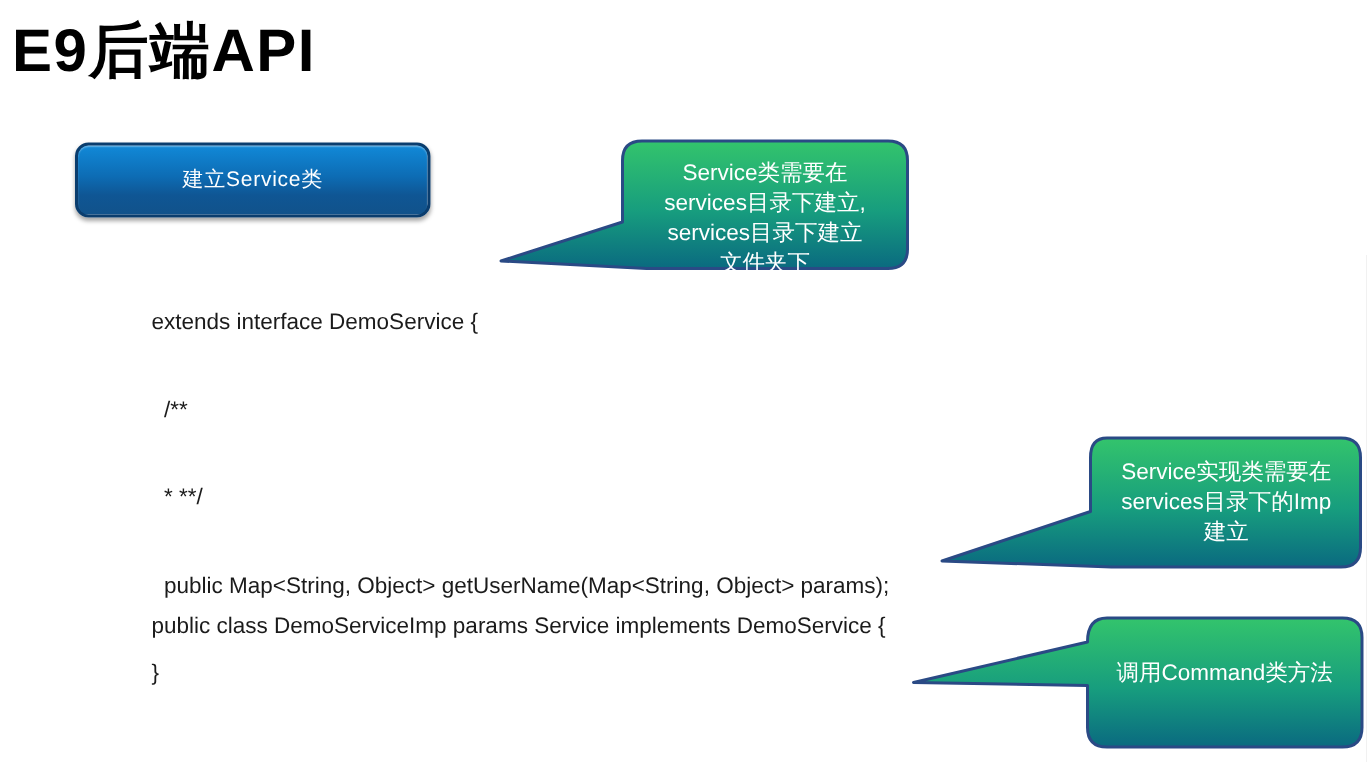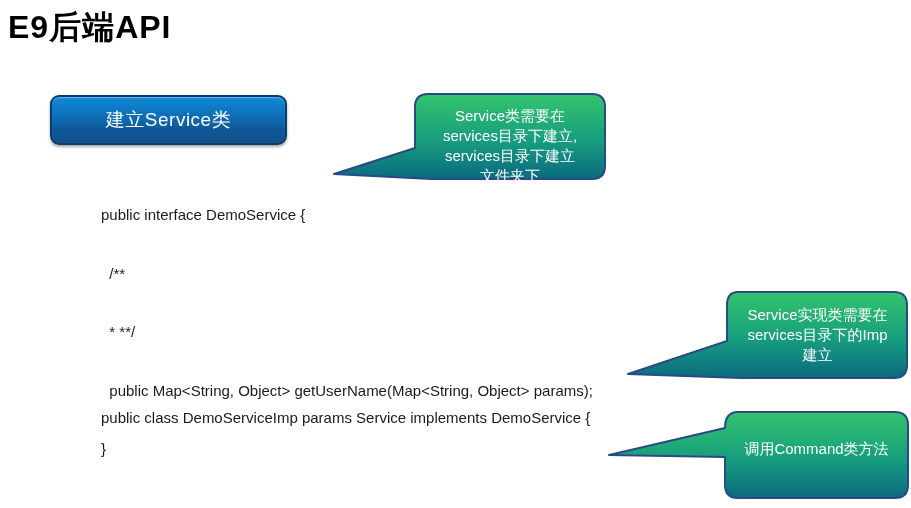--- a/index.html
+++ b/index.html
@@ -5,32 +5,32 @@
   html,body{margin:0;padding:0;background:#e8e8e8;}
   .stage{
     position:relative;
     width:911px;height:508px;
     background:#ffffff;
     overflow:hidden;
     font-family:"Liberation Sans", sans-serif;
   }
   .page-title{
     position:absolute;left:8px;top:6px;margin:0;
-    font-size:32px;font-weight:900;letter-spacing:1px;color:#000;
+    font-size:40px;font-weight:900;letter-spacing:1px;color:#000;
     font-family:"Liberation Sans", sans-serif;
   }
   .btn{
     position:absolute;left:50px;top:95px;width:233px;height:46px;
     border:2px solid #0a3d6e;border-radius:9px;
     background:linear-gradient(180deg,#1189d8 0%,#0d6cb4 45%,#0f5694 72%,#11528b 100%);
     box-shadow:0 2px 3px rgba(0,0,0,.35), inset 0 1px 1px rgba(255,255,255,.35);
     display:flex;align-items:center;justify-content:center;
     cursor:pointer;
   }
-  .btn span{color:#fff;font-size:19px;letter-spacing:.5px;}
+  .btn span{color:#fff;font-size:14px;letter-spacing:.5px;}
   .code{
     position:absolute;color:#1b1b1b;font-size:15px;line-height:19.5px;
     white-space:pre;font-family:"Liberation Sans", sans-serif;
   }
   #code1{left:101px;top:166px;}
   #code2{left:101px;top:369px;}
   .code .cl{height:19.5px;}
   .callout{position:absolute;}
   .callout svg{position:absolute;left:0;top:0;display:block;}
   .callout .txt{
@@ -69,21 +69,21 @@
     </svg>
     <div class="txt">
       <div>Service类需要在</div>
       <div>services目录下建立,</div>
       <div>services目录下建立</div>
       <div>文件夹下</div>
     </div>
   </div>
 
   <div class="code" id="code1">
-    <div class="cl">public interface DemoService {</div>
+    <div class="cl">extends interface DemoService {</div>
     <div class="cl">  /**</div>
     <div class="cl">  * **/</div>
     <div class="cl">  public Map&lt;String, Object&gt; getUserName(Map&lt;String, Object&gt; params);</div>
     <div class="cl">}</div>
   </div>
 
   <div class="callout" id="callout2">
     <svg width="304" height="94" viewBox="0 0 304 94">
       <defs>
         <linearGradient id="g2" gradientUnits="userSpaceOnUse" x1="0" y1="2" x2="0" y2="88">

